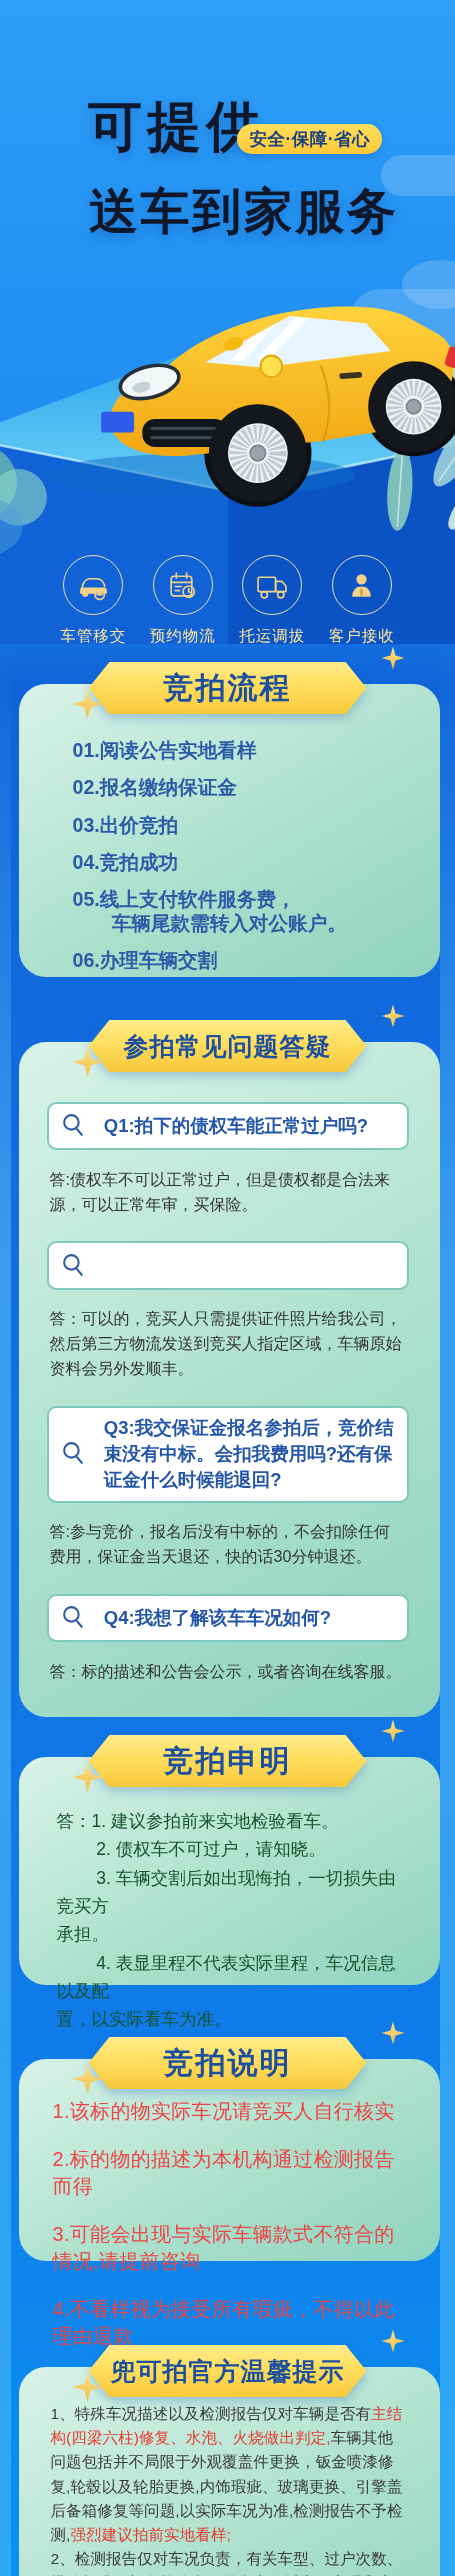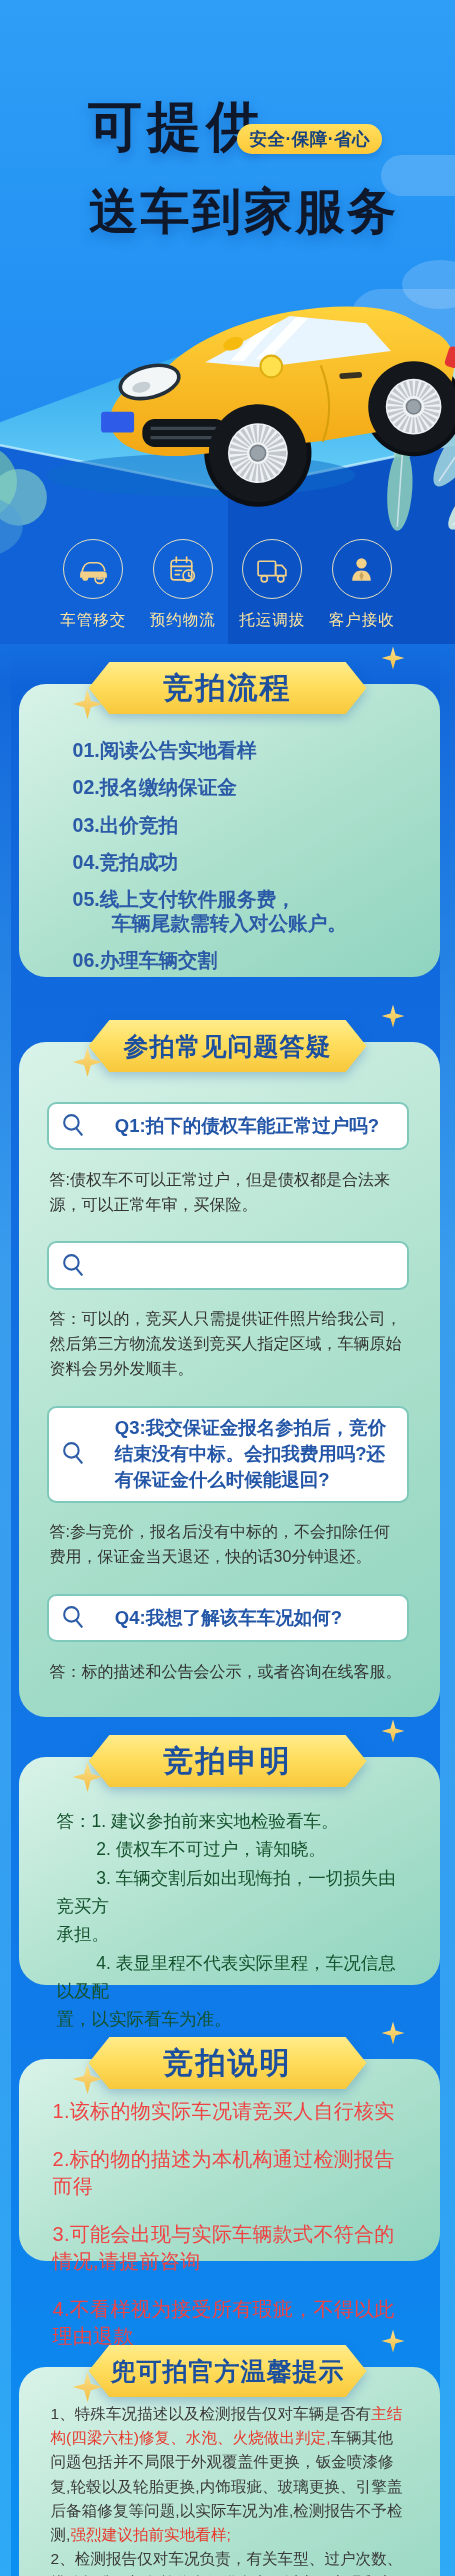--- a/index.html
+++ b/index.html
@@ -20,21 +20,21 @@
   .t1{left:58px;top:99px;font-size:54px;letter-spacing:5.2px;}
   .t2{left:59px;top:187px;font-size:49px;letter-spacing:2.6px;text-align:center;}
   .badge{position:absolute;left:237px;top:124px;height:30px;line-height:30px;padding:0 12.4px;
     background:linear-gradient(180deg,#FFDF5E,#FFC837);border-radius:16.5px;
     color:#17427F;font-size:17.5px;font-weight:bold;letter-spacing:0.5px;
     box-shadow:0 3.1px 6.2px rgba(10,70,160,.25);}
   .floor-svg{position:absolute;left:-41px;top:325px;z-index:1;}
   .car-svg{position:absolute;left:98px;top:289px;z-index:2;}
 
   
-  .features{position:absolute;left:0;top:539px;width:455px;display:flex;justify-content:center;gap:18.5px;z-index:3;}
+  .features{position:absolute;left:0;top:555px;width:455px;display:flex;justify-content:center;gap:18.5px;z-index:3;}
   .feature{width:71px;text-align:center;}
   .feature .ring{width:58px;height:58px;margin:0 auto;border:1.5px solid rgba(250,235,190,.9);
     border-radius:50%;display:flex;align-items:center;justify-content:center;}
   .feature .lbl{margin-top:11.3px;font-size:15.5px;color:#FFE6A0;letter-spacing:1px;}
 
   
   .content{position:absolute;top:644px;left:0;width:455px;z-index:2;}
   .section{position:relative;width:408px;margin:0 auto;}
   .ribbon{position:relative;width:278px;height:52px;margin:0 auto;z-index:4;
     filter:drop-shadow(0 4.1px 5.2px rgba(15,75,160,.28));}
@@ -51,21 +51,21 @@
     clip-path:polygon(50% 0%,61% 39%,100% 50%,61% 61%,50% 100%,39% 61%,0% 50%,39% 39%);}
   .sp-left{width:30px;height:30px;left:49px;top:27px;}
   .sp-right{width:23px;height:23px;right:27px;top:-15.5px;}
 
   
   .card.process{height:282px;padding:52px 0 0 49px;}
   .pitem{font-size:19.6px;font-weight:bold;color:#2B5AA7;margin-bottom:13.4px;white-space:pre-line;line-height:1.22;}
   
   .card.faq{height:664px;padding:57px 23px 0;}
   .qbox{border:2.1px solid #7FC9BC;border-radius:9.3px;background:#FFFFFF;
-    display:flex;align-items:center;gap:26px;padding:7.2px 10.3px;box-sizing:border-box;}
+    display:flex;align-items:center;gap:15px;padding:7.2px 10.3px;box-sizing:border-box;}
   .qbox svg{flex:0 0 auto;}
   .qtext{font-size:18.5px;font-weight:bold;color:#2456A8;line-height:1.42;}
   .answer{font-size:16px;color:#333333;line-height:1.55;margin:17.5px 3.1px 24px;}
   
   .card.statement{height:217px;padding:47px 33px 0;}
   .stbody{font-size:17.5px;color:#14532d;line-height:1.62;white-space:pre-line;}
   
   .card.notes{height:191px;padding:36px 29px 0;}
   .nitem{font-size:20px;color:#ef4444;margin-bottom:21px;letter-spacing:0.3px;}
   

